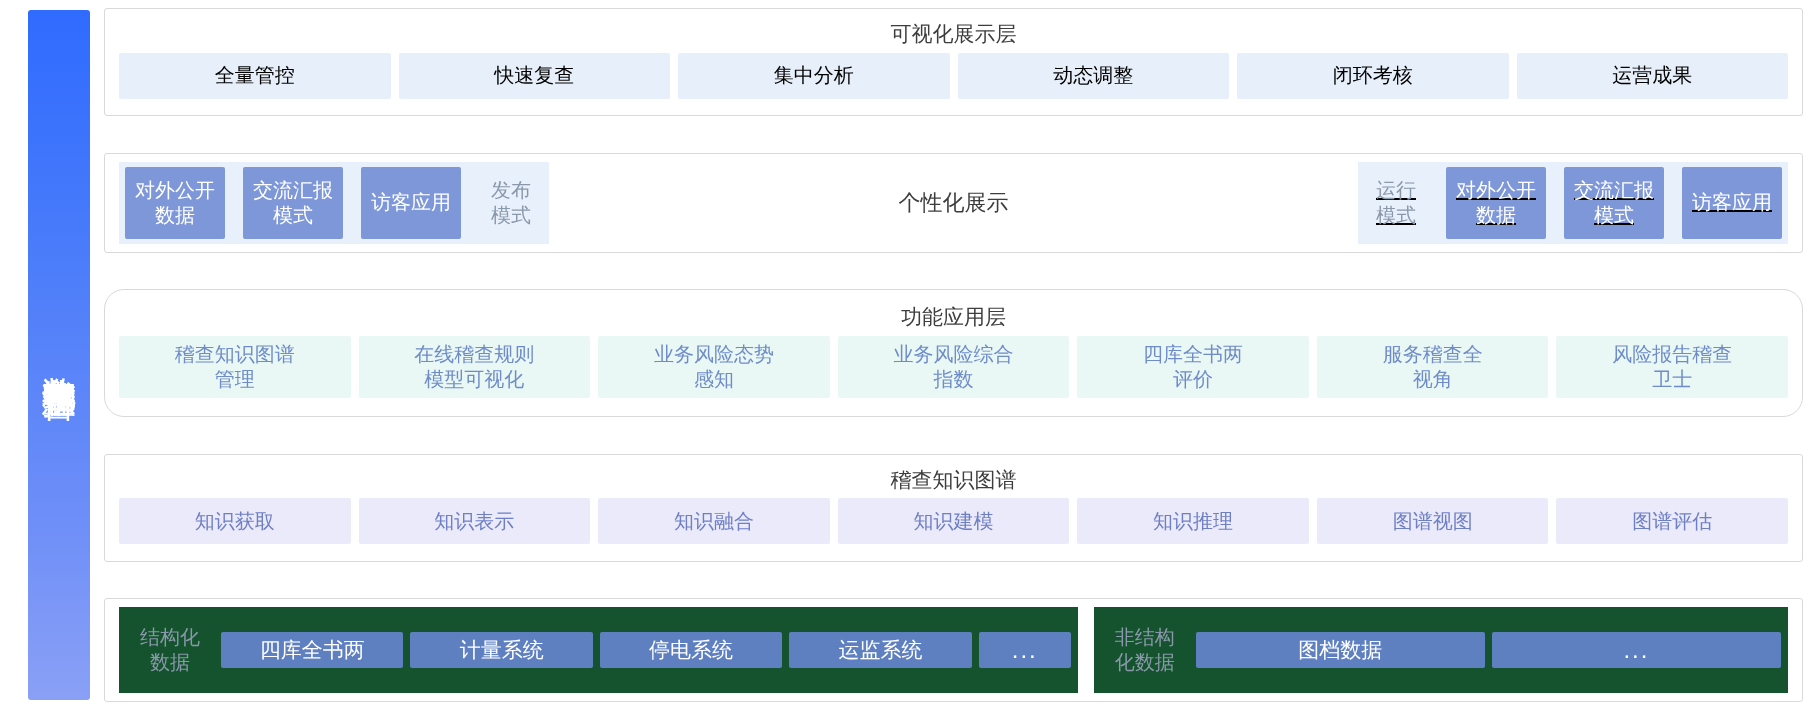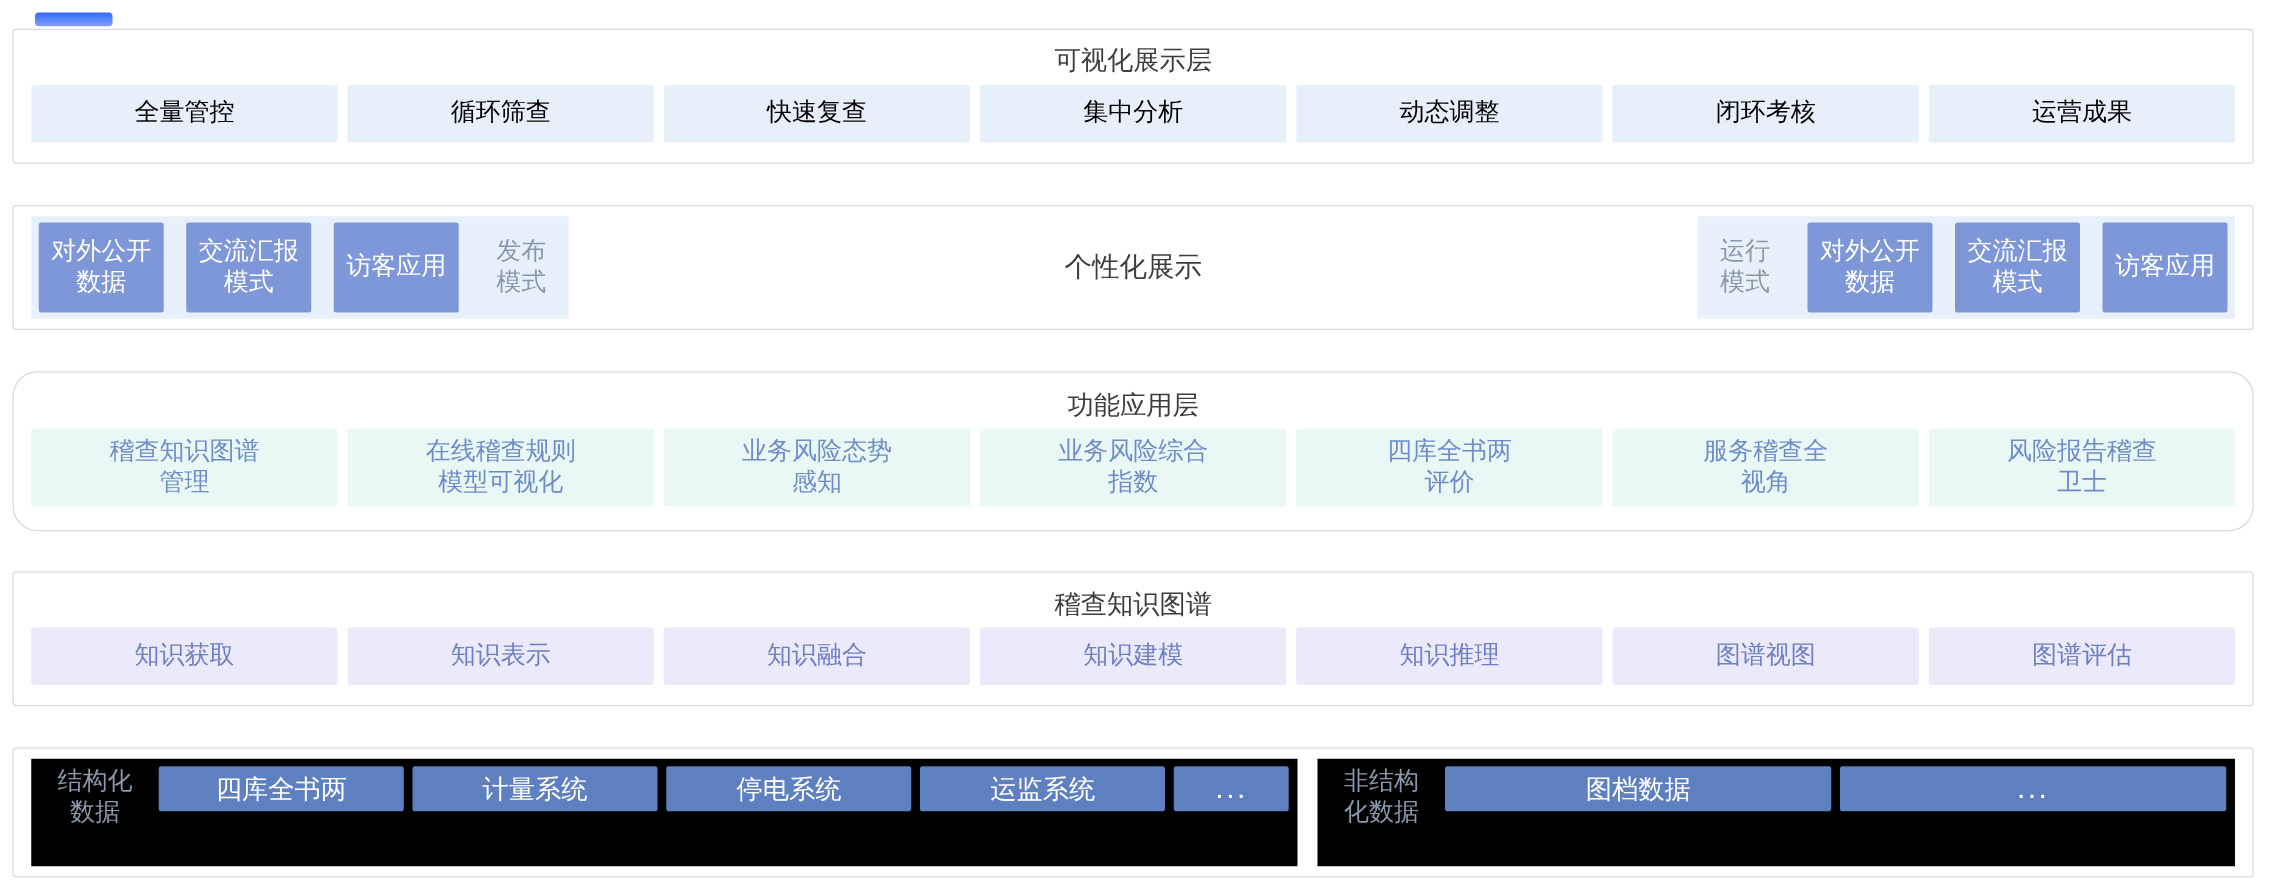--- a/index.html
+++ b/index.html
@@ -14,21 +14,21 @@
     height: 710px;
     overflow: hidden;
   }
   .canvas {
     position: relative;
     width: 1815px;
     height: 710px;
     background: #ffffff;
     box-sizing: border-box;
     display: flex;
-    flex-direction: column;
+    flex-direction: row;
     padding: 8px 12px 8px 10px;
   }
 
   
   .sidebar {
     width: 62px;
     margin: 2px 14px 2px 18px;
     border-radius: 3px;
     background: linear-gradient(180deg, #2f6bff 0%, #4a7cfa 35%, #6f8ff8 75%, #8aa0f5 100%);
     display: flex;
@@ -114,21 +114,21 @@
   .mode-group {
     background: #e8f1fb;
     display: flex;
     flex-direction: row;
     align-items: stretch;
     gap: 18px;
     padding: 5px 6px;
     box-sizing: border-box;
   }
   .mode-group.left  { flex: 0 0 auto; }
-  .mode-group.right { flex: 0 0 auto; }
+  .mode-group.right { flex: 0 0 auto; text-decoration: underline; }
   .mode-box {
     background: #7e97d8;
     color: #ffffff;
     font-size: 20px;
     line-height: 1.25;
     display: flex;
     align-items: center;
     justify-content: center;
     text-align: center;
     border-radius: 2px;
@@ -176,24 +176,24 @@
 
   
   .row5 {
     height: 104px;
     flex-direction: row;
     align-items: stretch;
     padding: 8px 14px;
     gap: 16px;
   }
   .data-group {
-    background: #000000;
-    display: flex;
-    flex-direction: row;
-    align-items: flex-start;
+    background: #14532d;
+    display: flex;
+    flex-direction: row;
+    align-items: center;
     gap: 7px;
     padding: 6px 7px;
     box-sizing: border-box;
   }
   .data-group.structured   { flex: 1 1 58%; }
   .data-group.unstructured { flex: 1 1 42%; }
   .data-label {
     flex: 0 0 auto;
     color: #8a98ab;
     font-size: 20px;
@@ -232,21 +232,20 @@
   <div class="sidebar">
     <div class="sidebar-title">数字化智慧稽查管控平台</div>
   </div>
 
   <div class="rows">
 
     <div class="layer row1">
       <div class="layer-title">可视化展示层</div>
       <div class="chip-row">
         <div class="chip">全量管控</div>
-        <div class="chip">循环筛查</div>
         <div class="chip">快速复查</div>
         <div class="chip">集中分析</div>
         <div class="chip">动态调整</div>
         <div class="chip">闭环考核</div>
         <div class="chip">运营成果</div>
       </div>
     </div>
 
     <div class="layer row2">
 

